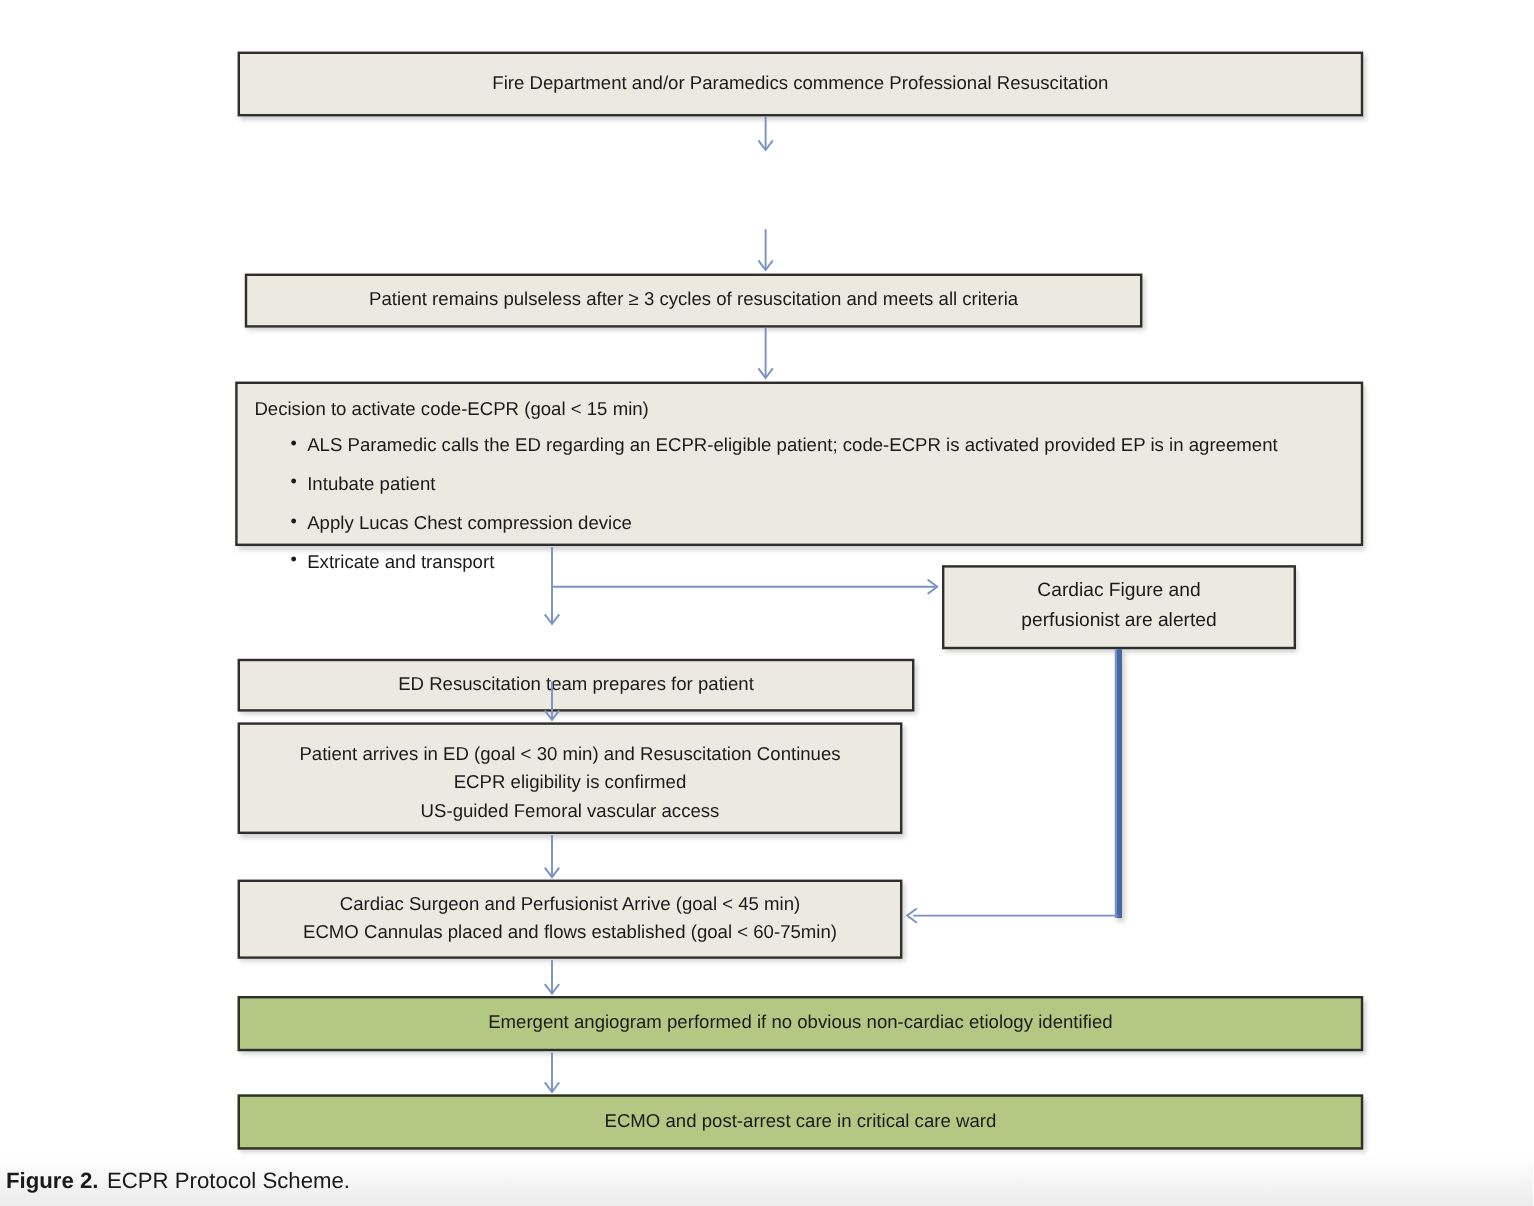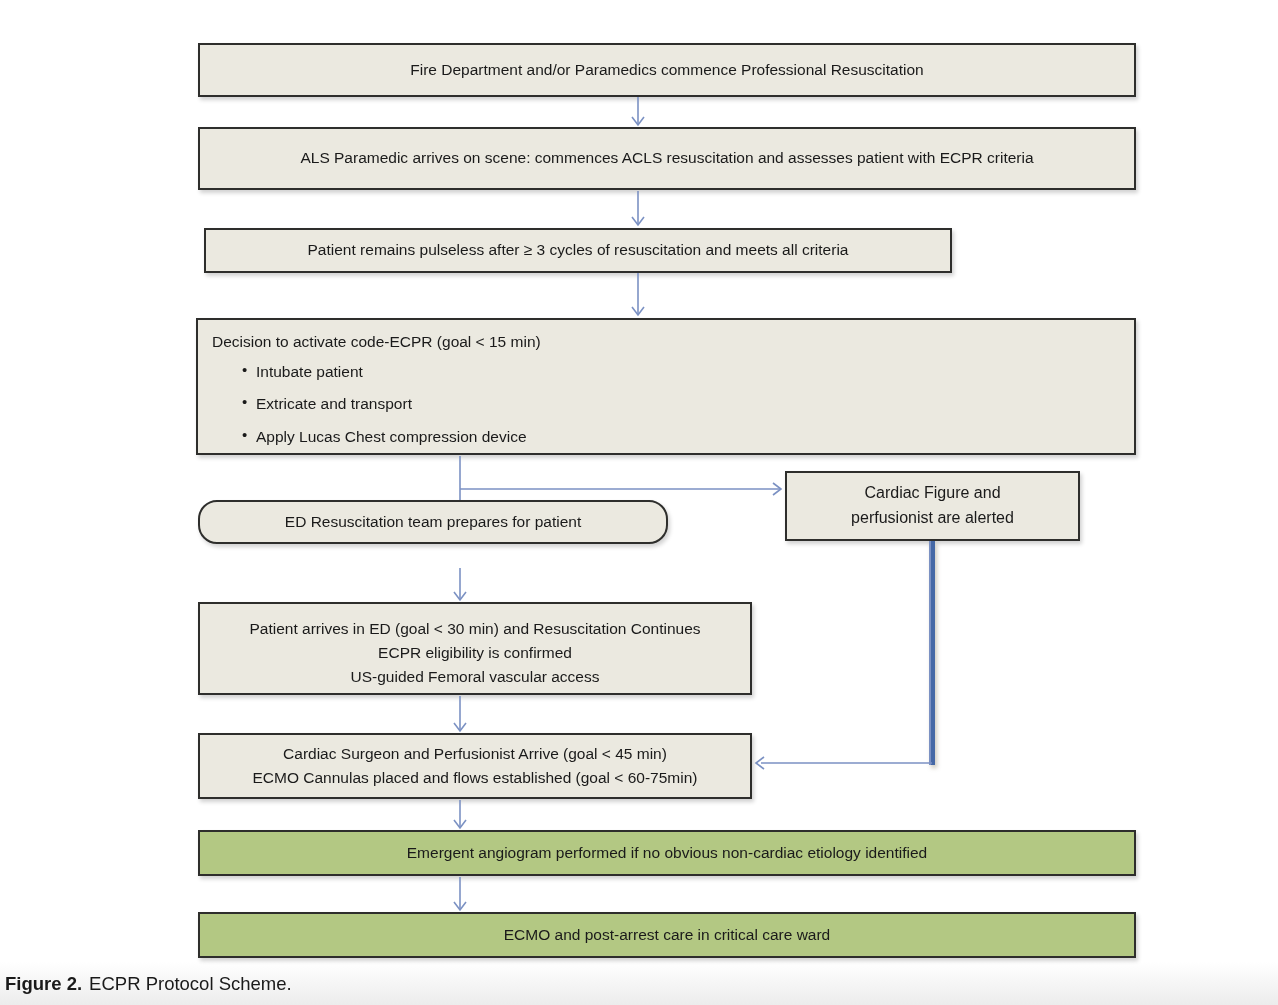--- a/index.html
+++ b/index.html
@@ -46,44 +46,42 @@
 
   <div class="box" style="left:198px;top:43px;width:938px;height:54px;">
     <span class="line">Fire Department and/or Paramedics commence Professional Resuscitation</span>
   </div>
 
   <svg class="arrow" style="left:631px;top:97px;" width="14" height="30">
     <line x1="7" y1="0" x2="7" y2="27"></line>
       <polyline points="1,20 7,28 13,20"></polyline>
   </svg>
 
-  <div class="box" style="left:198px;top:127px;width:938px;height:63px;">
-    <span class="line">ALS Paramedic arrives on scene: commences ACLS resuscitation and assesses patient with ECPR criteria</span>
-  </div>
 
   <svg class="arrow" style="left:631px;top:191px;" width="14" height="36">
     <line x1="7" y1="0" x2="7" y2="33"></line>
       <polyline points="1,26 7,34 13,26"></polyline>
   </svg>
 
   <div class="box" style="left:204px;top:228px;width:748px;height:45px;">
     <span class="line">Patient remains pulseless after ≥ 3 cycles of resuscitation and meets all criteria</span>
   </div>
 
   <svg class="arrow" style="left:631px;top:273px;" width="14" height="44">
     <line x1="7" y1="0" x2="7" y2="41"></line>
       <polyline points="1,34 7,42 13,34"></polyline>
   </svg>
 
   <div class="box left-align" id="decision-box" style="left:196px;top:318px;width:940px;height:137px;">
     <span class="line">Decision to activate code-ECPR (goal &lt; 15 min)</span>
     <ul>
+      <li>ALS Paramedic calls the ED regarding an ECPR-eligible patient; code-ECPR is activated provided EP is in agreement</li>
       <li>Intubate patient</li>
+      <li>Apply Lucas Chest compression device</li>
       <li>Extricate and transport</li>
-      <li>Apply Lucas Chest compression device</li>
     </ul>
   </div>
 
   <svg class="arrow" style="left:453px;top:456px;" width="14" height="66">
     <line x1="7" y1="0" x2="7" y2="63"></line>
       <polyline points="1,56 7,64 13,56"></polyline>
   </svg>
 
   <svg class="arrow" style="left:460px;top:482px;" width="323" height="14">
     <line x1="0" y1="7" x2="320" y2="7"></line>
@@ -95,21 +93,21 @@
     <span class="line">perfusionist are alerted</span>
   </div>
 
   <div id="thick-connector"></div>
 
   <svg class="arrow" style="left:754px;top:756px;" width="178" height="14">
     <line x1="7" y1="7" x2="178" y2="7"></line>
       <polyline points="10,1 2,7 10,13"></polyline>
   </svg>
 
-  <div class="box" style="left:198px;top:500px;width:470px;height:44px;border-radius:19px;">
+  <div class="box" style="left:198px;top:549px;width:564px;height:44px;">
     <span class="line">ED Resuscitation team prepares for patient</span>
   </div>
 
   <svg class="arrow" style="left:453px;top:568px;" width="14" height="34">
     <line x1="7" y1="0" x2="7" y2="31"></line>
       <polyline points="1,24 7,32 13,24"></polyline>
   </svg>
 
   <div class="box" style="left:198px;top:602px;width:554px;height:93px;justify-content:flex-end;">
     <span class="line">Patient arrives in ED (goal &lt; 30 min) and Resuscitation Continues</span>

